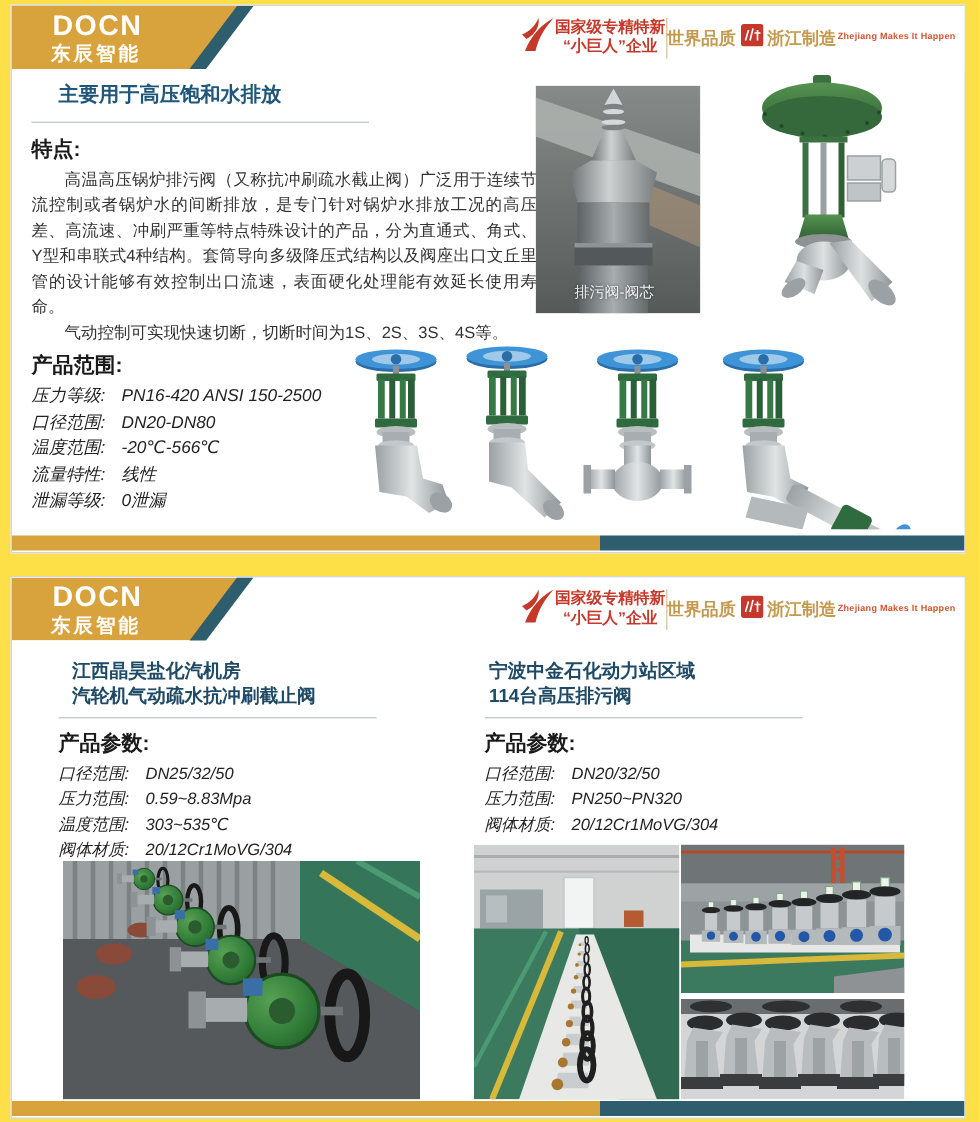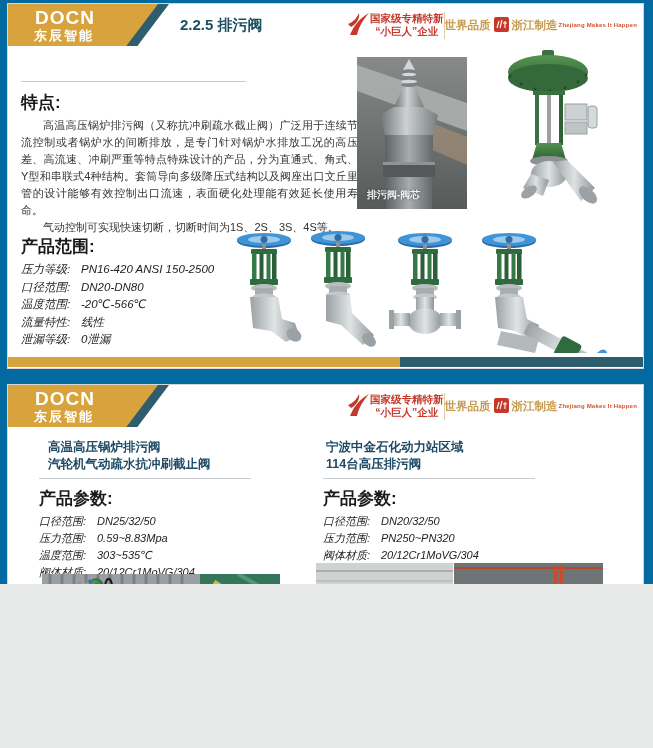--- a/index.html
+++ b/index.html
@@ -1,17 +1,17 @@
 <!DOCTYPE html>
 <html><head>
 <meta charset="utf-8">
 <style>
   html,body{margin:0;padding:0;}
   body{background:#e8e9e9;font-family:"Liberation Sans","DejaVu Sans",sans-serif;}
-  .page{position:relative;width:653px;height:584px;background:#0369a1;overflow:hidden;}
+  .page{position:relative;width:653px;height:748px;background:#fde047;overflow:hidden;}
   .slide{position:absolute;left:7px;width:637px;background:#ffffff;border:1px solid #d6d6d6;box-sizing:border-box;overflow:hidden;}
   #slide1{top:3px;height:366px;}
   #slide2{top:384px;height:362px;}
 
   
   .hdr{position:absolute;top:0;left:0;right:0;height:42px;background:#fff;}
   .logo-block{position:absolute;left:0;top:0;width:152px;height:42px;background:#d8a33c;
     clip-path:polygon(0 0,100% 0,79% 100%,0 100%);color:#fff;}
   .logo-title{position:absolute;left:27px;top:4px;font-size:19px;font-weight:800;letter-spacing:1px;line-height:19px;}
   .logo-sub{position:absolute;left:26px;top:23px;font-size:13px;font-weight:700;letter-spacing:2px;}
@@ -27,49 +27,48 @@
 
   
   .rule{position:absolute;height:1px;background:#c9cdd0;}
   .bar{position:absolute;left:0;right:0;bottom:1px;height:10px;display:flex;}
   .bar .g{width:61.7%;background:#d8a33c;}
   .bar .t{flex:1;background:#2e5d6d;}
 
   
   .s1-heading{position:absolute;left:31px;top:50px;font-size:13.5px;font-weight:700;color:#20567a;}
   .features{position:absolute;left:13px;top:87px;width:337px;}
-  .blk-label{font-weight:700;font-size:17px;color:#1a1a1a;margin:0 0 3px 0;}
+  .blk-label{font-weight:700;font-size:14px;color:#1a1a1a;margin:0 0 3px 0;}
   .features p{margin:0;font-size:11px;line-height:17px;color:#333;text-align:justify;text-indent:2em;}
   .range{position:absolute;left:13px;top:231px;font-size:11.5px;color:#222;}
   .kv{display:flex;line-height:17.5px;font-style:italic;}
   .kv .k{flex:0 0 60px;}
   .photo{position:absolute;overflow:hidden;}
   .photo svg{display:block;}
-  .caption{position:absolute;left:10px;bottom:7px;color:#f2f2f2;font-size:10px;font-weight:700;text-shadow:0 0 2px rgba(0,0,0,.6);}
+  .caption{position:absolute;left:26px;bottom:7px;color:#f2f2f2;font-size:10px;font-weight:400;text-shadow:0 0 2px rgba(0,0,0,.6);}
 
   
   .case-title{position:absolute;top:54px;font-size:12.5px;font-weight:700;color:#1f4a66;line-height:16.5px;}
   .case-params{position:absolute;top:102px;font-size:11px;color:#222;}
   .case-params .kv{line-height:17px;}
   .case-params .k{flex:0 0 58px;}
 </style>
 </head>
 <body>
 
 <div class="page">
 
   <section class="slide" id="slide1">
 
     <div class="hdr">
       <div class="logo-block">
         <div class="logo-title">DOCN</div>
         <div class="logo-sub">东辰智能</div>
       </div>
       <div class="slash"></div>
-      <div class="hdr-title">2.2.5  排污阀</div>
       <div class="badges">
         <span>
           <svg width="23" height="27" viewBox="0 0 23 27">
             <path d="M3 25 C7 15 13 8 22 3 C16 10 12 16 10 25 Z" fill="#c5392b"></path>
             <path d="M1 14 C6 12 10 8 12 3 C13 8 10 14 4 17 Z" fill="#c5392b"></path>
           </svg>
         </span>
         <div class="badge-red">
           <div>国家级专精特新</div>
           <div>“小巨人”企业</div>
@@ -84,20 +83,21 @@
                 <path d="M3 11 L5 4 M6 11 L8 3 M9 6 h4 M11 4 v7" stroke="#fff" stroke-width="1.1" fill="none"></path>
               </svg>
             </span>
             <span>浙江制造</span>
           </div>
           <div class="badge-gold-sub">Zhejiang Makes It Happen</div>
         </div>
       </div>
     </div>
 
+    <div class="s1-heading">主要用于高压饱和水排放</div>
     <div class="rule" style="left:13px;top:77px;width:225px;"></div>
 
     <div class="features">
       <div class="blk-label">特点:</div>
       <p>高温高压锅炉排污阀（又称抗冲刷疏水截止阀）广泛用于连续节流控制或者锅炉水的间断排放，是专门针对锅炉水排放工况的高压差、高流速、冲刷严重等特点特殊设计的产品，分为直通式、角式、Y型和串联式4种结构。套筒导向多级降压式结构以及阀座出口文丘里管的设计能够有效控制出口流速，表面硬化处理能有效延长使用寿命。</p>
       <p>气动控制可实现快速切断，切断时间为1S、2S、3S、4S等。</p>
     </div>
 
     <div class="range">
       <div class="blk-label">产品范围:</div>
@@ -300,21 +300,21 @@
               </svg>
             </span>
             <span>浙江制造</span>
           </div>
           <div class="badge-gold-sub">Zhejiang Makes It Happen</div>
         </div>
       </div>
     </div>
 
     <div class="case-title" style="left:40px;">
-      <div>高温高压锅炉排污阀</div>
+      <div>江西晶昊盐化汽机房</div>
       <div>汽轮机气动疏水抗冲刷截止阀</div>
     </div>
     <div class="rule" style="left:31px;top:93px;width:212px;"></div>
     <div class="case-params" style="left:31px;">
       <div class="blk-label">产品参数:</div>
       <div class="kv">
           <span class="k">口径范围:</span>
           <span>DN25/32/50</span>
         </div>
       <div class="kv">

